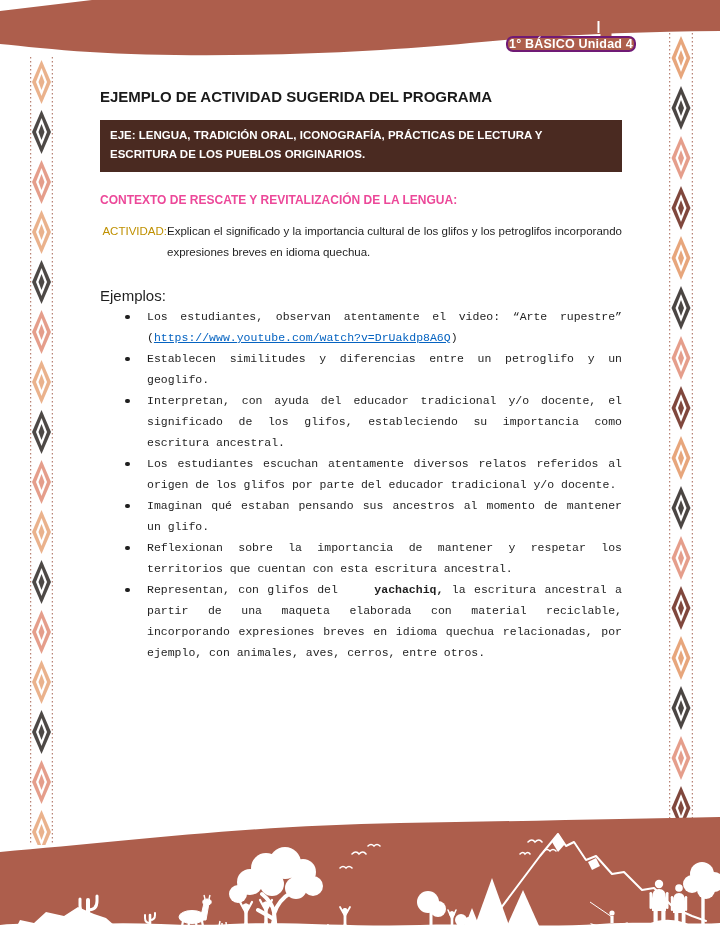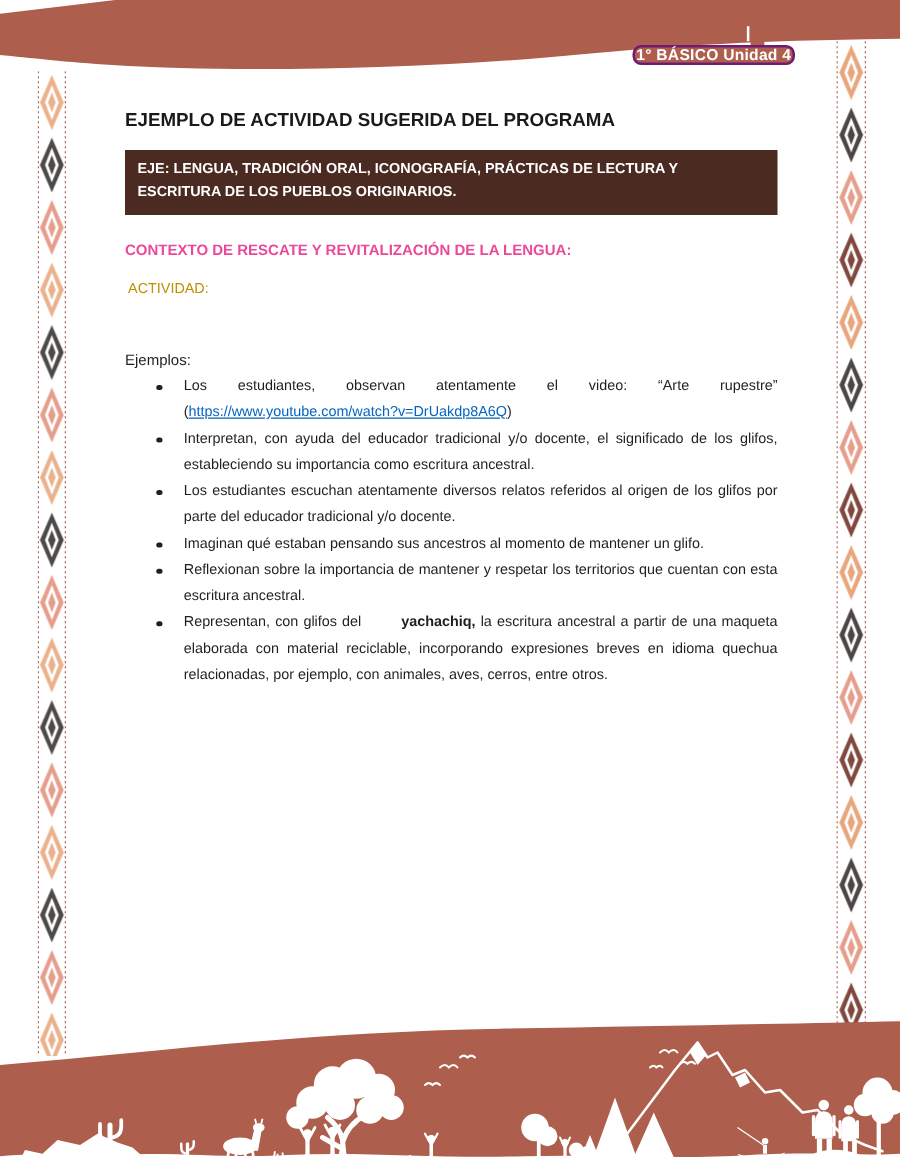--- a/index.html
+++ b/index.html
@@ -26,25 +26,26 @@
   .doc-title{margin-top:88px;font-size:15px;font-weight:bold;color:#1a1a1a;}
   .eje-banner{
     margin-top:15px;background:#4a2a21;color:#ffffff;
     font-size:11.5px;font-weight:bold;line-height:19px;
     padding:6px 10px 8px 10px;
   }
   .context-heading{margin-top:21px;font-size:12px;font-weight:bold;color:#ec4899;}
   .activity-row{margin-top:14px;display:flex;align-items:flex-start;}
   .activity-label{flex:0 0 67px;font-size:11.5px;color:#bf9000;line-height:21px;text-align:right;}
   .activity-text{flex:1;font-size:11.5px;line-height:21px;text-align:justify;}
-  .examples-heading{margin-top:36px;font-size:12px;line-height:21px;}
+  .examples-heading{margin-top:22px;font-size:15px;line-height:21px;}
   ul.example-list{list-style:none;margin:0;padding:0;}
   ul.example-list li{
     position:relative;padding-left:47px;font-size:11.5px;line-height:21px;
     text-align:justify;
+    font-family:Liberation Mono, monospace;
   }
   ul.example-list li::before{
     content:'';position:absolute;left:25px;top:8.5px;width:4.5px;height:4.5px;
     border-radius:50%;background:#1f1f1f;
   }
   a.doc-link{color:#0563c1;text-decoration:underline;white-space:nowrap;cursor:pointer;}
   .bold{font-weight:bold;margin-left:28px;}
   
   .footer-art{position:absolute;left:0;bottom:0;width:720px;height:116px;}
 </style>
@@ -123,27 +124,31 @@
     <div class="doc-title">EJEMPLO DE ACTIVIDAD SUGERIDA DEL PROGRAMA</div>
 
     <div class="eje-banner">
       <span>EJE: LENGUA, TRADICIÓN ORAL, ICONOGRAFÍA, PRÁCTICAS DE LECTURA Y ESCRITURA DE LOS PUEBLOS ORIGINARIOS.</span>
     </div>
 
     <div class="context-heading">CONTEXTO DE RESCATE Y REVITALIZACIÓN DE LA LENGUA:</div>
 
     <div class="activity-row">
       <span class="activity-label">ACTIVIDAD:</span>
+      <span class="activity-text">Explican el significado y la importancia cultural de los glifos y los petroglifos incorporando expresiones breves en idioma quechua.</span>
     </div>
 
     <div class="examples-heading">Ejemplos:</div>
 
     <ul class="example-list">
       <li>
         <span>Los estudiantes, observan atentamente el video: “Arte rupestre” (</span><a class="doc-link">https://www.youtube.com/watch?v=DrUakdp8A6Q</a><span>)</span>
+      </li>
+      <li>
+        <span>Establecen similitudes y diferencias entre un petroglifo y un geoglifo.</span>
       </li>
       <li>
         <span>Interpretan, con ayuda del educador tradicional y/o docente, el significado de los glifos, estableciendo su importancia como escritura ancestral.</span>
       </li>
       <li>
         <span>Los estudiantes escuchan atentamente diversos relatos referidos al origen de los glifos por parte del educador tradicional y/o docente.</span>
       </li>
       <li>
         <span>Imaginan qué estaban pensando sus ancestros al momento de mantener un glifo.</span>
       </li>

